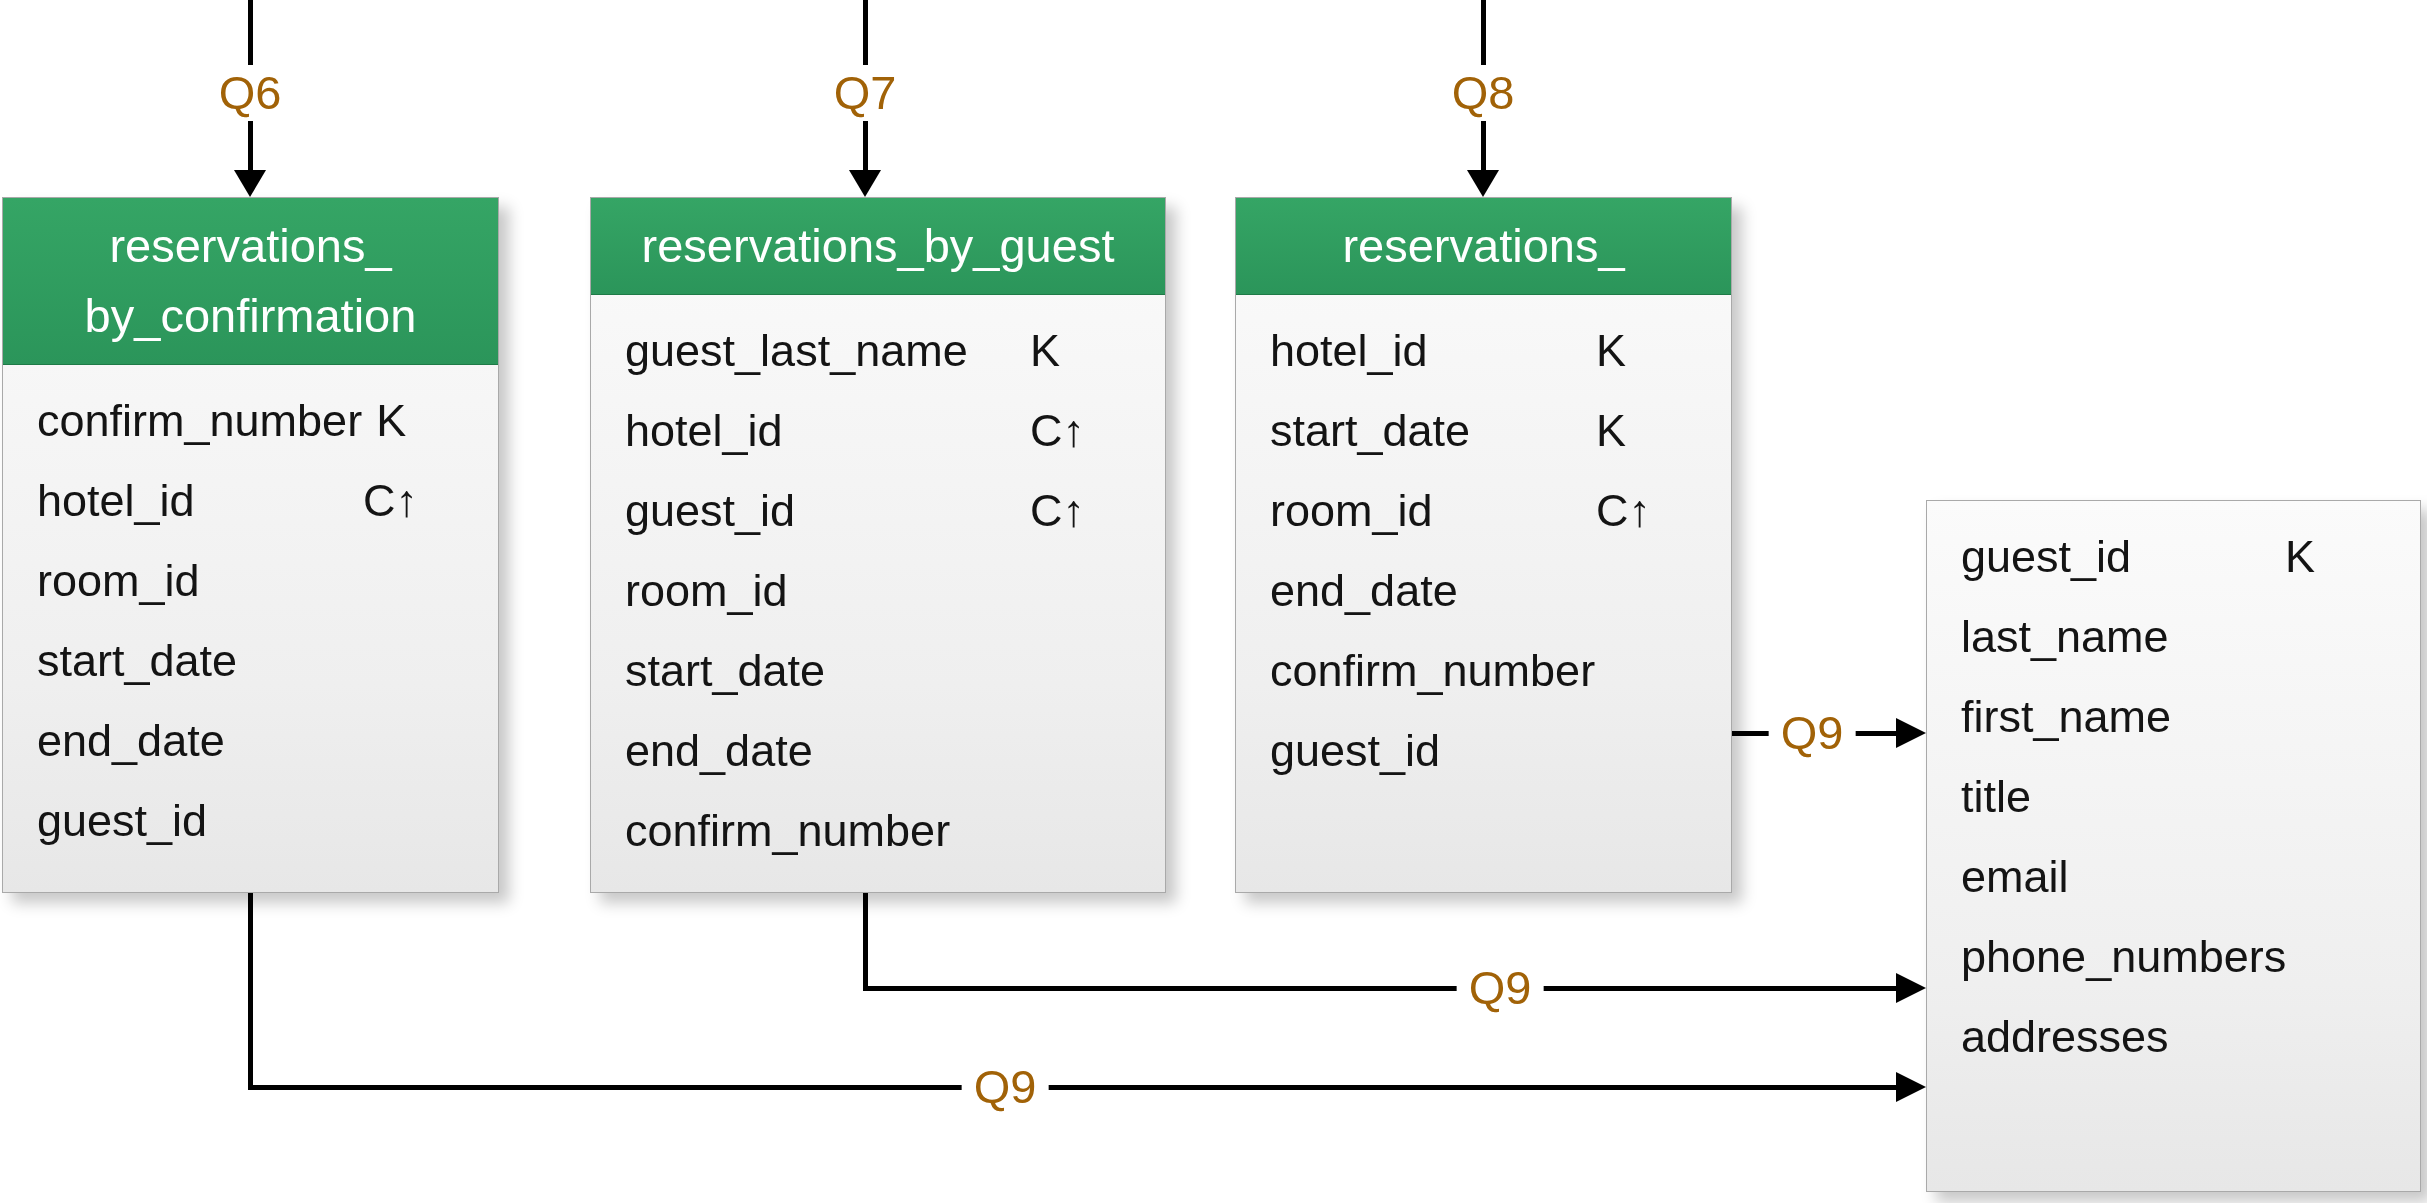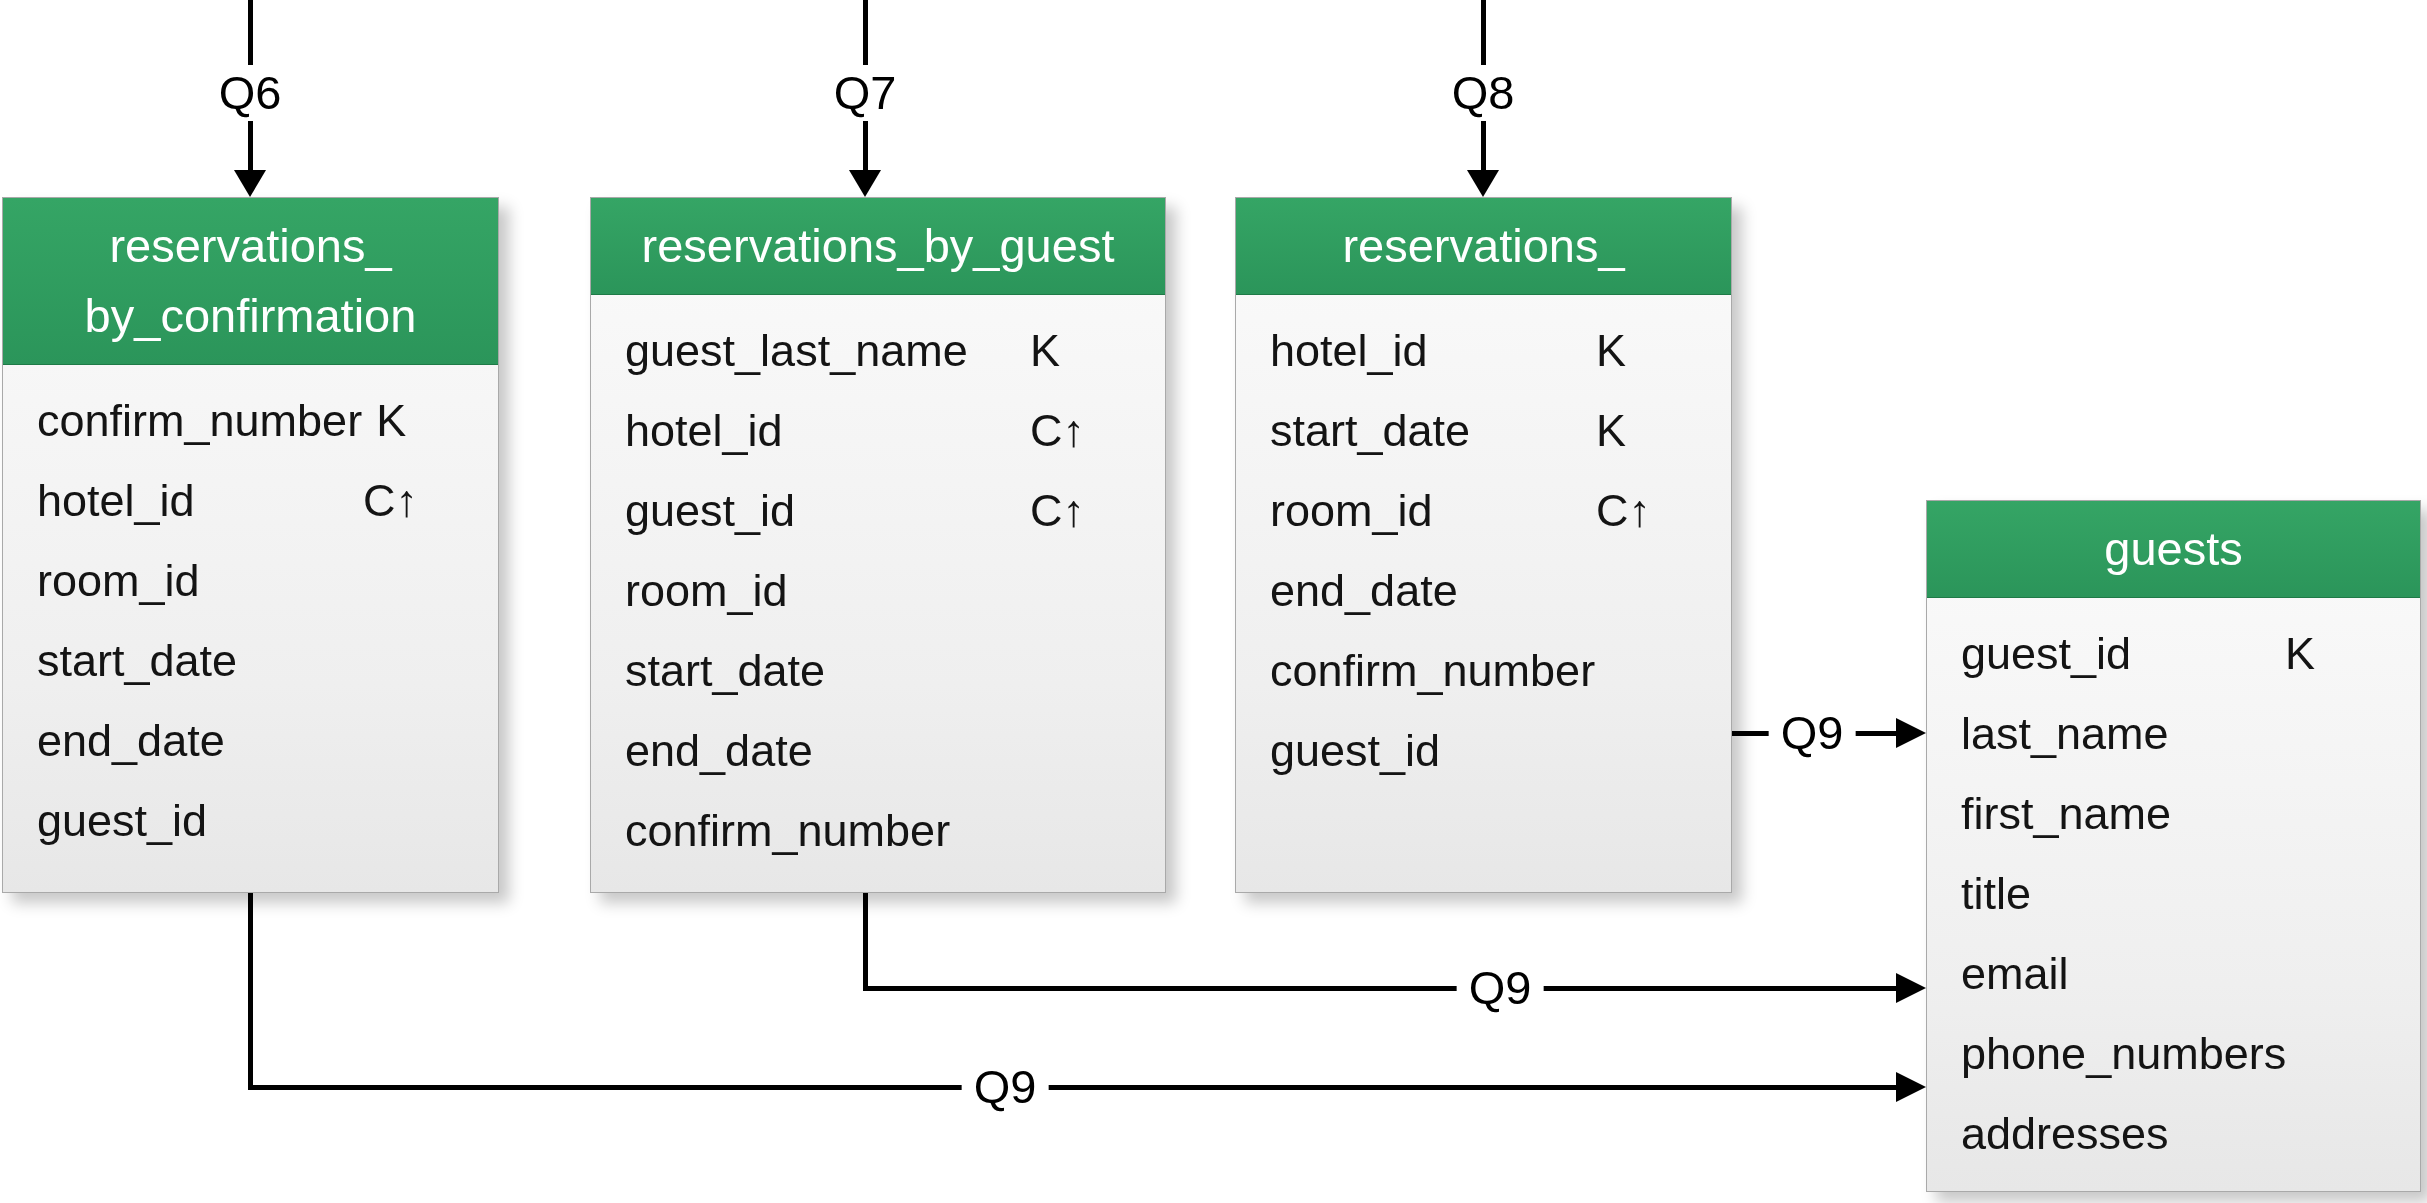--- a/index.html
+++ b/index.html
@@ -67,21 +67,21 @@
     position: absolute;
     width: 0; height: 0;
     border-top: 15px solid transparent;
     border-bottom: 15px solid transparent;
     border-left: 30px solid #000000;
   }
   .qlabel {
     position: absolute;
     transform: translate(-50%, -50%);
     background: #ffffff;
-    color: #000000;
+    color: #a16207;
     font-size: 47px;
     line-height: 52px;
     padding: 2px 12px;
     white-space: nowrap;
   }
 </style>
 </head>
 <body>
 
 <div class="canvas">
@@ -207,23 +207,20 @@
           <span class="fkey"></span>
         </div>
         <div class="field-row">
           <span class="fname">guest_id</span>
           <span class="fkey"></span>
         </div>
       </div>
   </div>
 
   <div class="tbl" style="left:1926px; top:500px; width:495px; min-height:692px;">
-    <div class="tbl-title">
-        <div>guests</div>
-      </div>
     <div class="tbl-body">
         <div class="field-row">
           <span class="fname">guest_id</span>
           <span class="fkey">K</span>
         </div>
         <div class="field-row">
           <span class="fname">last_name</span>
           <span class="fkey"></span>
         </div>
         <div class="field-row">

